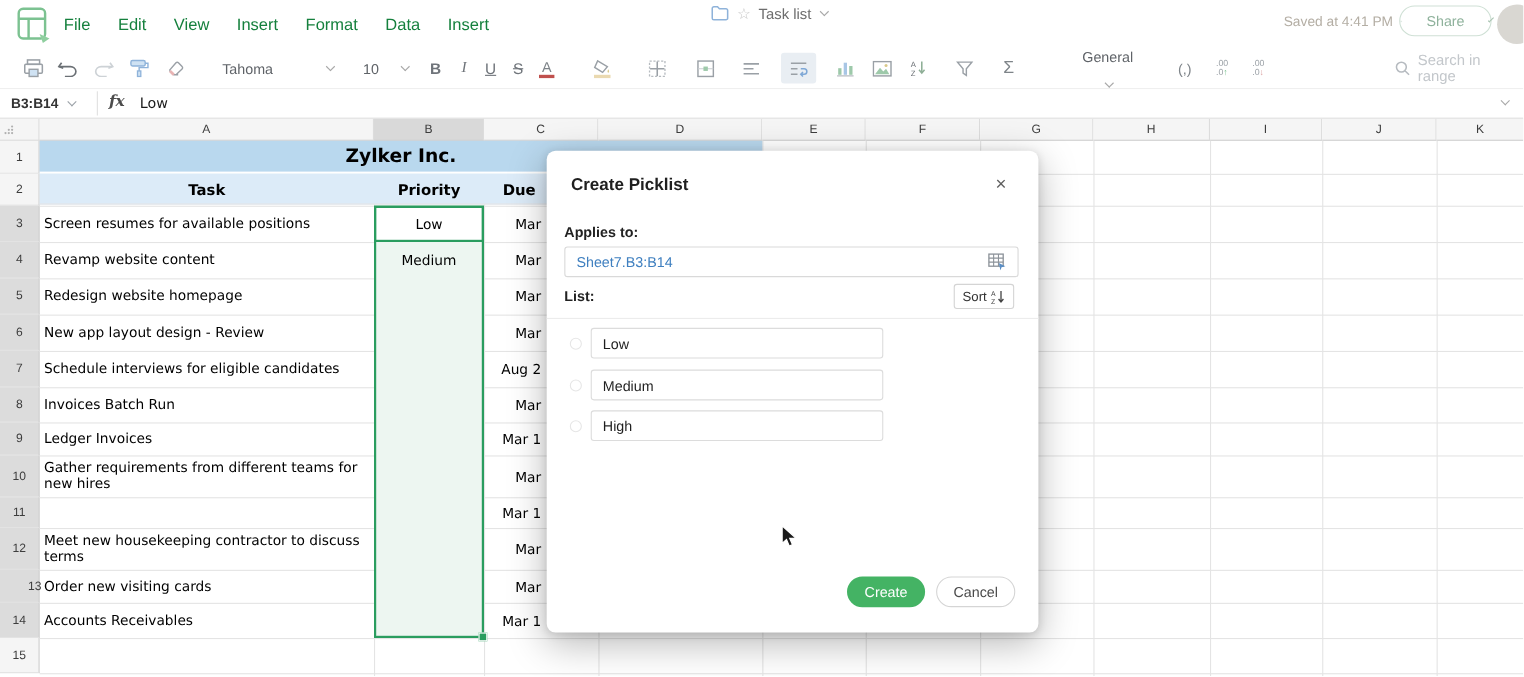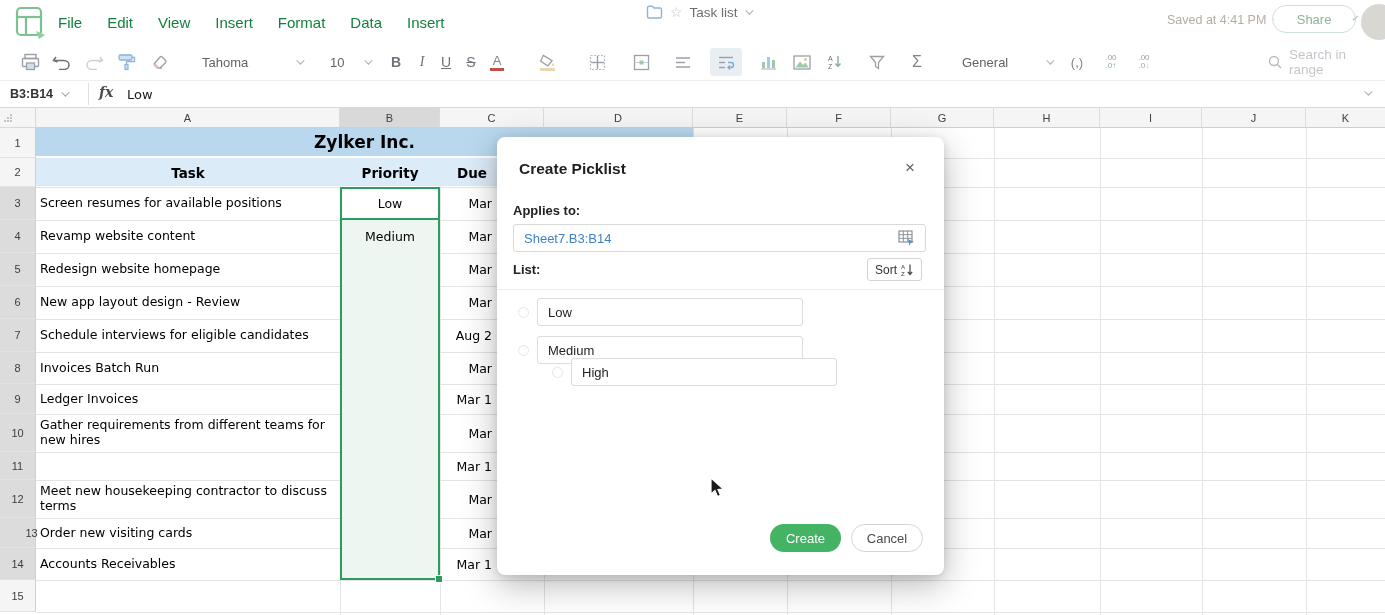--- a/index.html
+++ b/index.html
@@ -242,21 +242,21 @@
           <path d="M1.5 1.5 H14.5 L9.5 7.5 V13.5 L6.5 11.5 V7.5 Z" fill="none" stroke="#9aa0a6" stroke-width="1.3"></path>
         </svg>
     </div>
     <div class="caret abs" style="left:889px;top:58px;"></div>
 
     <div class="tb" style="left:906px;width:22px;font-size:16px;">
         <span>Σ</span>
       </div>
     <div class="caret abs" style="left:929px;top:58px;"></div>
 
-    <div class="tb" style="left:956px;width:102px;justify-content:space-between;padding:0 6px;">
+    <div class="tb" style="left:956px;width:102px;justify-content:space-between;padding:0 6px;flex-direction:column;">
       <span class="sel-text">General</span>
       <span class="chev"></span>
     </div>
     <div class="tb" style="left:1064px;width:26px;font-size:13px;">
         <span>(,)</span>
       </div>
     <div class="tb" style="left:1098px;width:26px;">
       <div class="mini">.00<br>.0<span style="color:#7cc291">↑</span></div>
     </div>
     <div class="tb" style="left:1131px;width:26px;">
@@ -410,21 +410,21 @@
     <div id="dlg-divider"></div>
 
     <div class="pick-row" style="top:161px;">
       <div class="pick-handle"></div>
       <div class="pick-box">Low</div>
     </div>
     <div class="pick-row" style="top:199px;">
       <div class="pick-handle"></div>
       <div class="pick-box">Medium</div>
     </div>
-    <div class="pick-row" style="top:221px;margin-left:34px;">
+    <div class="pick-row" style="top:236px;">
       <div class="pick-handle"></div>
       <div class="pick-box">High</div>
     </div>
 
     <button id="create-btn">Create</button>
     <button id="cancel-btn">Cancel</button>
   </div>
 
   <svg id="cursor" width="16" height="22" viewBox="0 0 16 22">
     <path d="M1 1 L1 17 L5 13.5 L7.5 19.5 L10.5 18.2 L8 12.5 L13.5 12.2 Z" fill="#1a1a1a" stroke="#fff" stroke-width="1.2"></path>

